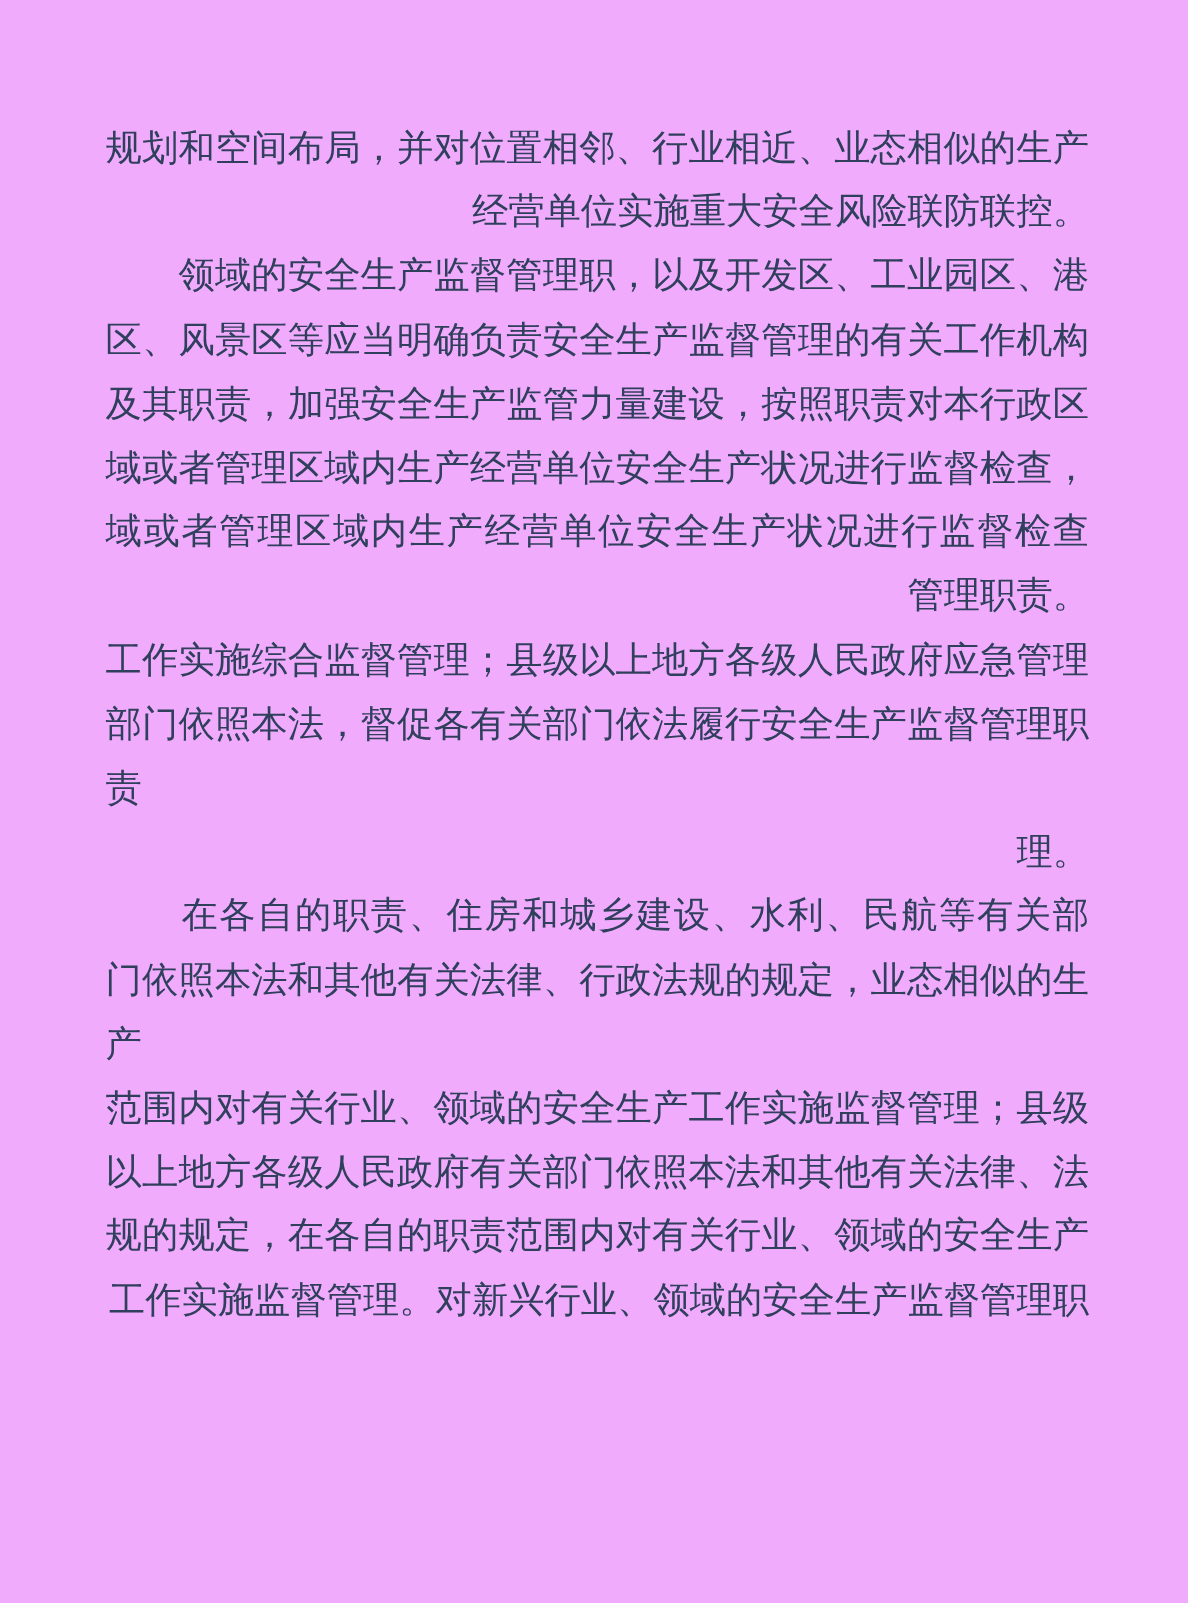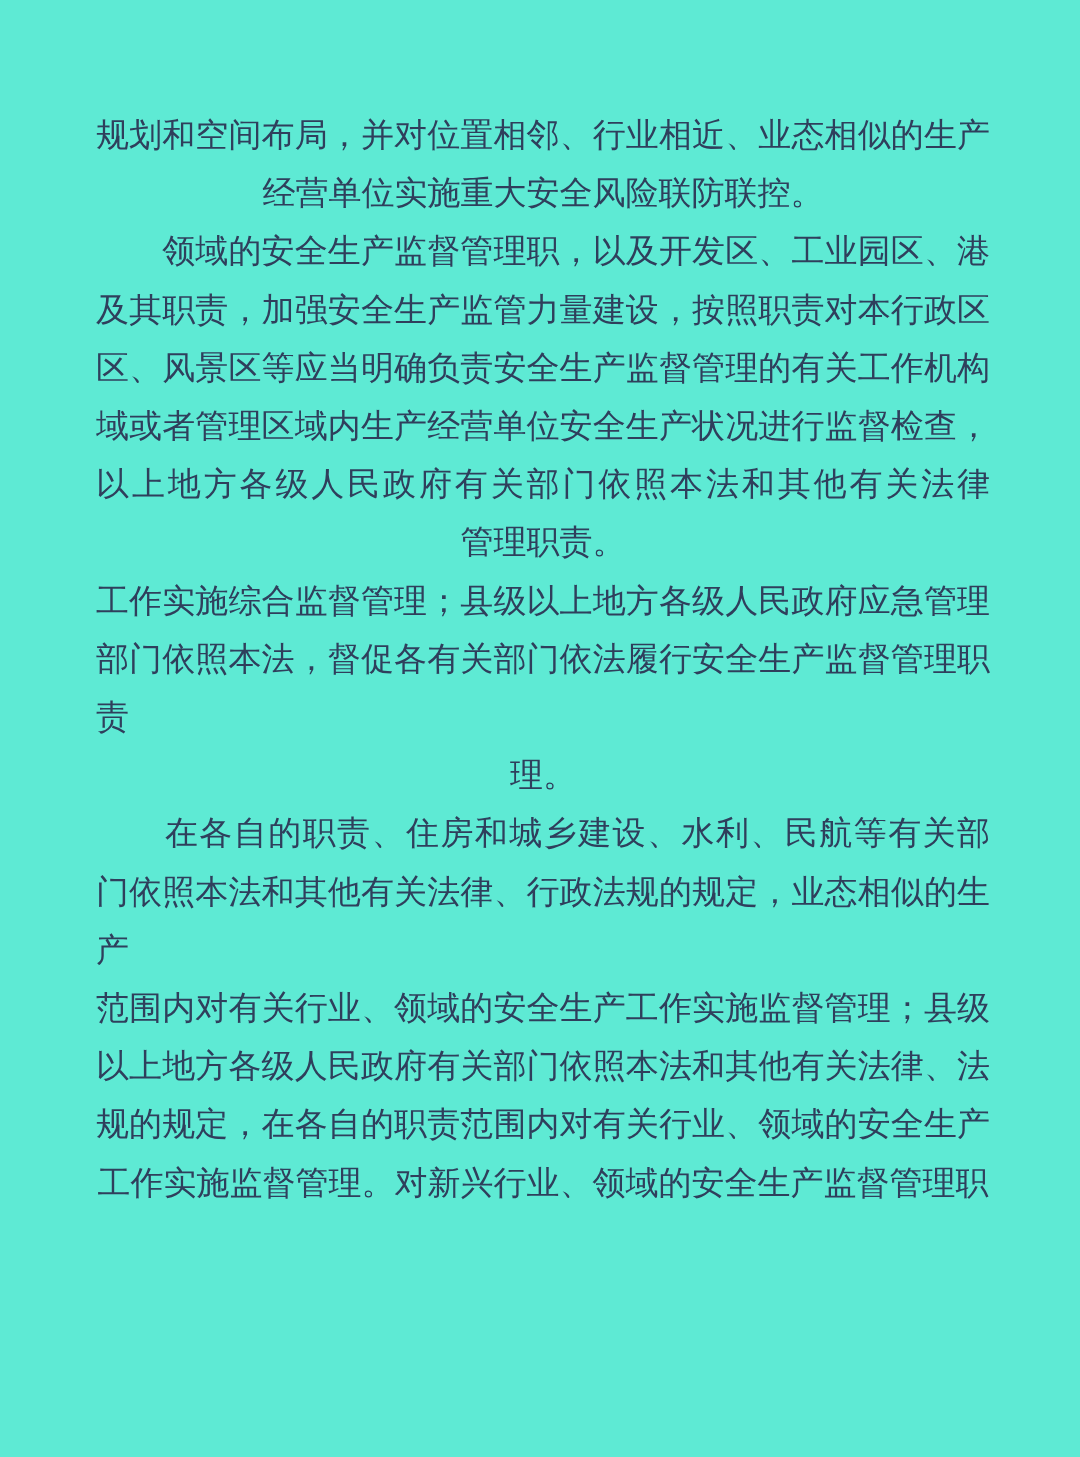--- a/index.html
+++ b/index.html
@@ -10,21 +10,21 @@
     width: 1080px;
     height: 1457px;
     background: #ffffff;
     overflow: hidden;
     font-family: "Liberation Serif", "DejaVu Serif", serif;
   }
   .page {
     position: relative;
     width: 1080px;
     height: 1457px;
-    background: #5eead4;
+    background: #f0abfc;
     overflow: hidden;
     text-decoration: underline;
   }
   .content {
     position: absolute;
     left: 96px;
     top: 106px;
     width: 894px;
   }
   .paragraph {
@@ -36,44 +36,44 @@
     line-height: 58.2px;
     color: #2f3f5c;
     text-align: justify;
     letter-spacing: 0;
   }
   .line.j {
     
     text-align-last: justify;
   }
   .line.last {
-    text-align: center;
+    text-align: right;
     text-align-last: auto;
   }
   .art {
     font-family: "Liberation Sans", "DejaVu Sans", sans-serif;
     font-weight: 700;
     color: #1a2b4e;
   }
 </style>
 </head>
 <body>
 
 <div class="page">
   <div class="content">
       <div class="paragraph">
         <div class="line j"><span>规划和空间布局，并对位置相邻、行业相近、业态相似的生产</span></div>
         <div class="line last"><span>经营单位实施重大安全风险联防联控。</span></div>
       </div>
       <div class="paragraph">
         <div class="line j"><span>　　</span><span>领域的安全生产监督管理职，以及开发区、工业园区、港</span></div>
+        <div class="line j"><span>区、风景区等应当明确负责安全生产监督管理的有关工作机构</span></div>
         <div class="line j"><span>及其职责，加强安全生产监管力量建设，按照职责对本行政区</span></div>
-        <div class="line j"><span>区、风景区等应当明确负责安全生产监督管理的有关工作机构</span></div>
         <div class="line j"><span>域或者管理区域内生产经营单位安全生产状况进行监督检查，</span></div>
-        <div class="line j"><span>以上地方各级人民政府有关部门依照本法和其他有关法律</span></div>
+        <div class="line j"><span>域或者管理区域内生产经营单位安全生产状况进行监督检查</span></div>
         <div class="line last"><span>管理职责。</span></div>
       </div>
       <div class="paragraph">
         <div class="line j"><span>工作实施综合监督管理；县级以上地方各级人民政府应急管理</span></div>
         <div class="line j"><span>部门依照本法，督促各有关部门依法履行安全生产监督管理职责</span></div>
         <div class="line last"><span>理。</span></div>
       </div>
       <div class="paragraph">
         <div class="line j"><span>　　</span><span>在各自的职责、住房和城乡建设、水利、民航等有关部</span></div>
         <div class="line j"><span>门依照本法和其他有关法律、行政法规的规定，业态相似的生产</span></div>

